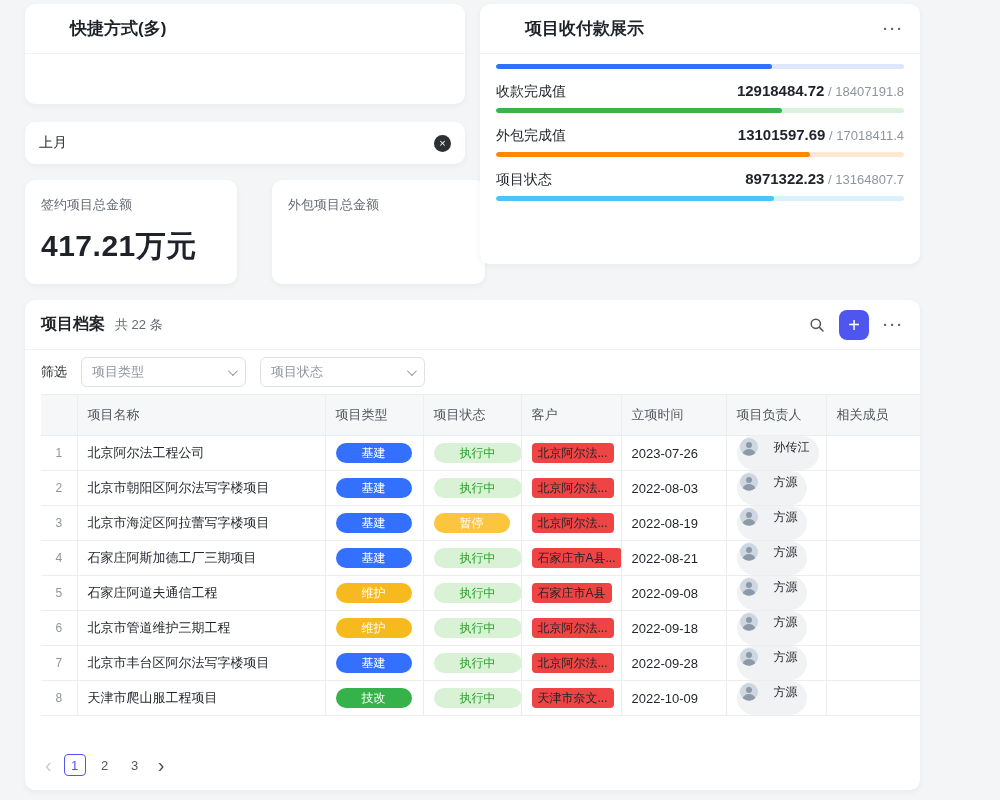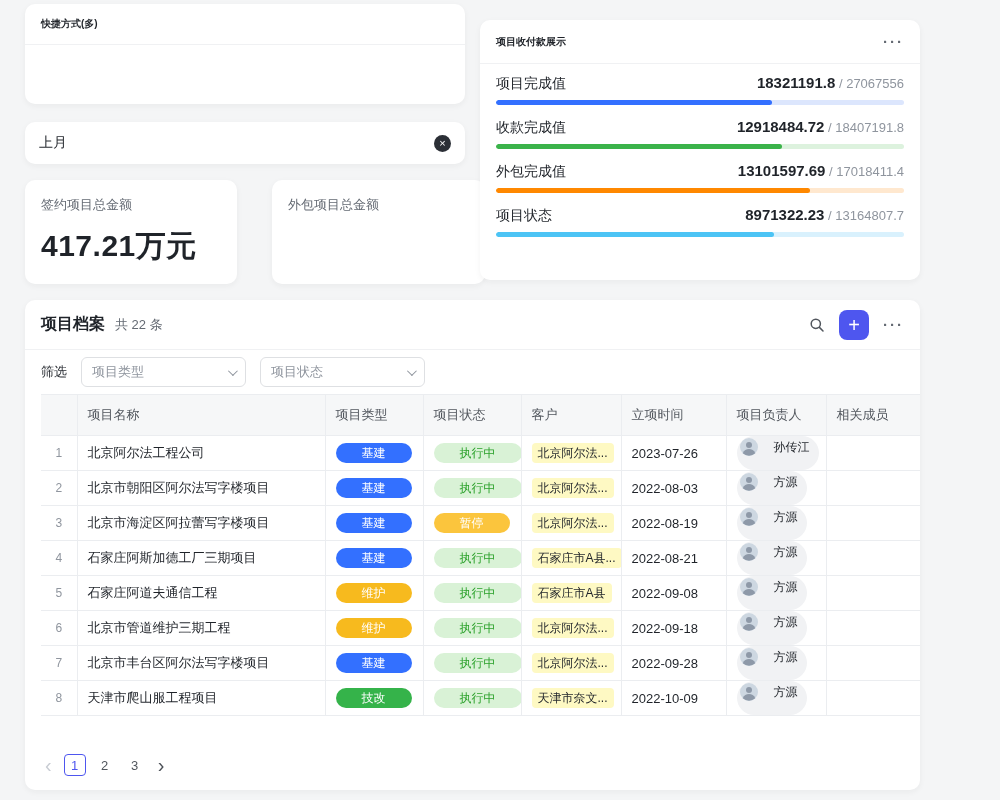--- a/index.html
+++ b/index.html
@@ -3,35 +3,35 @@
 <meta charset="utf-8">
 <style>
   * { margin:0; padding:0; box-sizing:border-box; }
   html,body { width:1000px; height:800px; overflow:hidden; }
   body { background:#f4f5f6; font-family:"Liberation Sans", sans-serif; color:#1f2329; position:relative; }
   .card { position:absolute; background:#fff; border-radius:10px; box-shadow:0 2px 6px rgba(31,35,41,.05); }
 
   
   .shortcuts-card { left:25px; top:4px; width:440px; height:100px; }
   .card-hd { display:flex; align-items:center; justify-content:space-between; padding:13px 16px; border-bottom:1px solid #f0f1f3; }
-  .card-title { font-size:10px; font-weight:bold; color:#1f2329; }
+  .card-title { font-size:17px; font-weight:bold; color:#1f2329;margin-left:29px; }
 
   
   .filterbar-card { left:25px; top:122px; width:440px; height:42px; display:flex; align-items:center; justify-content:space-between; padding:0 14px; font-size:14px; }
   .clear-btn { width:17px; height:17px; border-radius:50%; background:#2b2f36; color:#fff; display:flex; align-items:center; justify-content:center; font-size:11px; cursor:pointer; line-height:1; }
 
   
   .stat-card { width:212px; height:104px; padding:16px; top:180px; }
   .stat-card .lbl { font-size:13px; color:#646a73; }
   .stat-card .val { font-size:30px; font-weight:bold; color:#1f2329; margin-top:12px; letter-spacing:.5px; }
   .stat-1 { left:25px; }
   .stat-2 { left:252px; width:213px;margin-left:20px; }
 
   
-  .payments-card { left:480px; top:20px; width:440px; height:260px; }
+  .payments-card { left:480px; top:4px; width:440px; height:260px; }
   .ellipsis-ic { color:#646a73; font-size:15px; font-weight:bold; letter-spacing:2px; cursor:pointer; }
   .prog-list { padding:10px 16px 0 16px; }
   .prog-item { margin-bottom:13px; }
   .prog-head { display:flex; align-items:baseline; justify-content:space-between; margin-bottom:7px; }
   .prog-label { font-size:14px; color:#1f2329; }
   .prog-values b { font-size:15px; color:#1f2329; }
   .prog-total { font-size:13px; color:#8f959e; }
   .prog-track { height:5px; border-radius:3px; overflow:hidden; }
   .prog-fill { height:100%; border-radius:3px; }
 
@@ -47,21 +47,21 @@
   .filter-row { height:44px; display:flex; align-items:center; gap:14px; padding:0 16px; }
   .filter-lbl { font-size:13px; color:#1f2329; }
   .select { width:165px; height:30px; border:1px solid #dee0e3; border-radius:6px; display:flex; align-items:center; justify-content:space-between; padding:0 10px; font-size:13px; color:#8f959e; cursor:pointer; background:#fff; }
   .chev { width:7px; height:7px; border-right:1.4px solid #8f959e; border-bottom:1.4px solid #8f959e; transform:rotate(45deg) translateY(-2px); }
 
   table.grid { border-collapse:collapse; table-layout:fixed; width:879px; margin-left:16px; border-top:1px solid #ebedf0; }
   .grid th { height:41px; background:#f6f7f8; font-size:13px; color:#51565d; font-weight:normal; text-align:left; padding:0 10px; border-right:1px solid #ebedf0; border-bottom:1px solid #ebedf0; white-space:nowrap; overflow:hidden; }
   .grid td { height:34px; font-size:13px; color:#1f2329; padding:0 10px; border-right:1px solid #ebedf0; border-bottom:1px solid #ebedf0; white-space:nowrap; overflow:hidden; }
   .grid .c-idx { color:#8f959e; font-size:12px; text-align:center; padding:0 4px; }
   .badge { display:inline-block; font-size:12px; color:#fff; border-radius:10px; padding:2px 26px; line-height:16px; }
-  .chip { display:inline-block; font-size:12px; background:#fef9c3; color:#1f2329; border-radius:4px; padding:3px 6px; line-height:14px; }
+  .chip { display:inline-block; font-size:12px; background:#ef4444; color:#1f2329; border-radius:4px; padding:3px 6px; line-height:14px; }
   .owner { display:inline-flex; align-items:center; gap:16px; background:#f1f2f4; border-radius:999px; padding:2px 9px 14px 3px; font-size:12px; }
   .owner svg { display:block; }
 
   .pagination { position:absolute; left:16px; bottom:14px; display:flex; align-items:center; gap:8px; }
   .pg-arrow { font-size:20px; line-height:1; padding:0 4px; cursor:pointer; }
   .pg-prev { color:#c8ccd3; }
   .pg-next { color:#4a4f56; }
   .pg-num { min-width:22px; height:22px; display:flex; align-items:center; justify-content:center; font-size:13px; color:#51565d; border-radius:4px; cursor:pointer; padding:0 4px; }
   .pg-num.active { border:1px solid #4e56ef; color:#4e56ef; background:#fff; }
 </style>
@@ -90,24 +90,20 @@
   <div class="lbl">外包项目总金额</div>
 </div>
 
 <div class="card payments-card">
   <div class="card-hd">
     <span class="card-title">项目收付款展示</span>
     <span class="ellipsis-ic">···</span>
   </div>
   <div class="prog-list">
       <div class="prog-item">
-        <div class="prog-head">
-          <span class="prog-label">项目完成值</span>
-          <span class="prog-values"><b>18321191.8</b><span class="prog-total"> / 27067556</span></span>
-        </div>
         <div class="prog-track" style="background:#dce6fd">
           <div class="prog-fill" style="width:67.7%;background:#3370ff"></div>
         </div>
       </div>
       <div class="prog-item">
         <div class="prog-head">
           <span class="prog-label">收款完成值</span>
           <span class="prog-values"><b>12918484.72</b><span class="prog-total"> / 18407191.8</span></span>
         </div>
         <div class="prog-track" style="background:#ddf2de">

